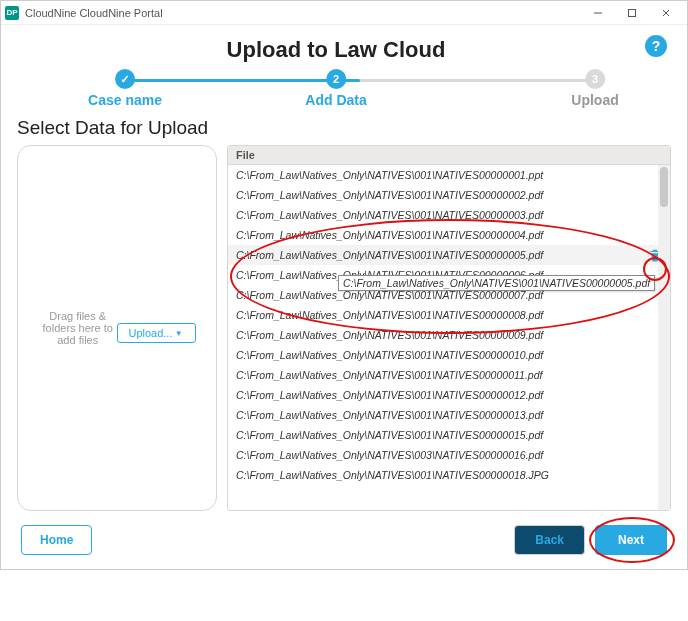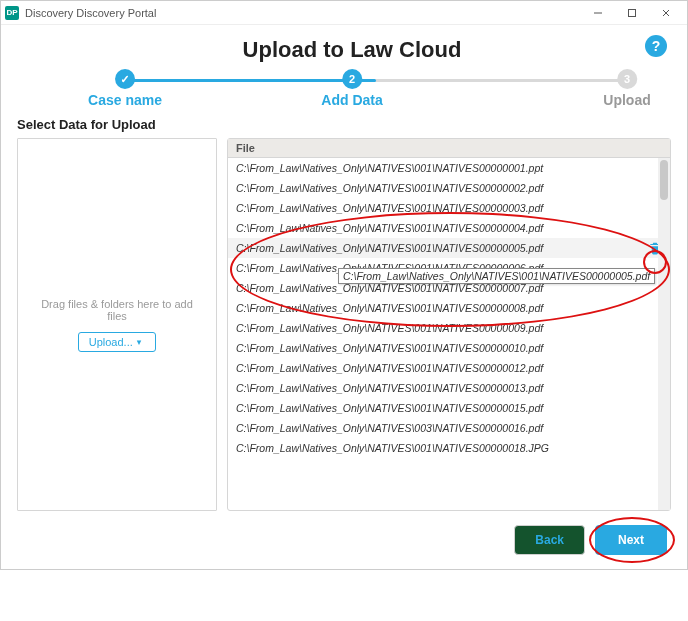--- a/index.html
+++ b/index.html
@@ -6,67 +6,67 @@
   *{box-sizing:border-box;}
   .window{width:688px;height:570px;border:1px solid #ccc;position:relative;display:flex;flex-direction:column;}
   
   .titlebar{height:24px;display:flex;align-items:center;padding:0 4px;border-bottom:1px solid #eee;}
   .titlebar .logo{width:14px;height:14px;background:#009688;border-radius:2px;color:#fff;font-size:8px;font-weight:bold;display:flex;align-items:center;justify-content:center;margin-right:6px;}
   .titlebar .title{font-size:11px;color:#555;}
   .winbtns{margin-left:auto;display:flex;}
   .winbtn{width:34px;height:24px;display:flex;align-items:center;justify-content:center;color:#555;font-size:11px;}
   .winbtn svg{display:block;}
   
-  .header{padding:6px 0 0 16px;position:relative;}
+  .header{padding:6px 32px 0 16px;position:relative;}
   .page-title{text-align:center;font-size:22px;font-weight:700;color:#222;margin:6px 0 2px 0;}
   .help-icon{position:absolute;right:20px;top:10px;width:22px;height:22px;border-radius:50%;background:#29a9e1;color:#fff;font-weight:bold;display:flex;align-items:center;justify-content:center;font-size:14px;}
   
   .stepper{position:relative;height:40px;margin:6px 30px 4px 30px;}
   .step-line{position:absolute;top:10px;left:78px;right:30px;height:3px;background:#d9d9d9;border-radius:2px;}
   .step-line .fill{position:absolute;left:0;top:0;height:3px;background:#29a9e1;border-radius:2px;width:50%;}
   .step{position:absolute;top:0;transform:translateX(-50%);text-align:center;}
   .step .dot{width:20px;height:20px;border-radius:50%;background:#29a9e1;color:#fff;margin:0 auto;display:flex;align-items:center;justify-content:center;font-size:11px;font-weight:600;}
   .step.inactive .dot{background:#d9d9d9;color:#fff;}
   .step .lbl{font-size:14px;margin-top:3px;color:#29a9e1;font-weight:600;}
   .step.inactive .lbl{color:#999;}
   
   .body{flex:1;display:flex;flex-direction:column;padding:0 16px;min-height:0;}
-  .section-title{font-size:13px;font-weight:700;color:#222;margin:4px 0 6px 0;}
+  .section-title{font-size:19px;font-weight:400;color:#222;margin:4px 0 6px 0;}
   .panels{flex:1;display:flex;gap:10px;min-height:0;}
-  .dropzone{width:200px;border:1px solid #d6d6d6;border-radius:1px;display:flex;flex-direction:column;align-items:center;justify-content:center;color:#9a9a9a;font-size:11px;text-align:center;padding:20px;}
+  .dropzone{width:200px;border:1px solid #d6d6d6;border-radius:14px;display:flex;flex-direction:row;align-items:center;justify-content:center;color:#9a9a9a;font-size:11px;text-align:center;padding:20px;}
   .browse-btn{margin-top:10px;border:1px solid #29a9e1;color:#29a9e1;background:#fff;border-radius:3px;padding:3px 14px 3px 10px;font-size:11px;display:flex;align-items:center;gap:4px;}
   .browse-btn .chev{font-size:9px;}
   .filebox{flex:1;border:1px solid #d6d6d6;border-radius:3px;display:flex;flex-direction:column;min-height:0;}
   .filehdr{background:#eceae7;border-bottom:1px solid #d6d6d6;padding:3px 8px;font-size:11px;color:#555;font-weight:600;position:relative;}
   .filelist{flex:1;overflow:hidden;position:relative;}
   .filelist-inner{position:absolute;inset:0;overflow:hidden;font-style:italic;}
   .filerow{padding:4px 28px 4px 8px;font-size:10.5px;color:#333;white-space:nowrap;overflow:hidden;text-overflow:ellipsis;position:relative;}
   .filerow.hover{background:#f3f3f3;}
   .trash{position:absolute;right:8px;top:50%;transform:translateY(-50%);width:14px;height:14px;color:#29a9e1;display:none;}
   .filerow.hover .trash{display:block;}
   .scrollbar{position:absolute;right:0;top:0;width:12px;height:100%;background:#f0f0f0;}
   .scrollbar .thumb{position:absolute;left:2px;width:8px;top:2px;height:40px;background:#c8c8c8;border-radius:4px;}
   .tooltip{position:absolute;background:#fff;border:1px solid #888;font-size:10.5px;padding:1px 4px;white-space:nowrap;box-shadow:1px 1px 2px rgba(0,0,0,.15);z-index:5;}
   
   .ellipse{position:absolute;border:2px solid #d11;border-radius:50%;pointer-events:none;z-index:6;}
   
   .footer{display:flex;align-items:center;padding:14px 20px;}
   .btn{min-width:70px;height:30px;border-radius:4px;display:flex;align-items:center;justify-content:center;font-size:12px;font-weight:600;}
   .btn-home{border:1px solid #29a9e1;color:#29a9e1;background:#fff;padding:0 18px;}
-  .btn-back{border:1px solid #d0d0d0;color:#29a9e1;background:#14532d;padding:0 20px;margin-left:auto;margin-right:10px;}
+  .btn-back{border:1px solid #d0d0d0;color:#29a9e1;background:#0c4a6e;padding:0 20px;margin-left:auto;margin-right:10px;}
   .btn-next{background:#29a9e1;color:#fff;border:1px solid #29a9e1;padding:4px 22px;}
 </style>
 </head>
 <body>
 
 <div class="window">
 
   <div class="titlebar">
     <div class="logo">DP</div>
-    <div class="title">Discovery Discovery Portal</div>
+    <div class="title">CloudNine CloudNine Portal</div>
     <div class="winbtns">
       <div class="winbtn">
         <svg width="10" height="10" viewBox="0 0 10 10">
             <line x1="1" y1="5" x2="9" y2="5" stroke="#555" stroke-width="1"></line>
           </svg>
       </div>
       <div class="winbtn">
         <svg width="10" height="10" viewBox="0 0 10 10">
             <rect x="1.5" y="1.5" width="7" height="7" fill="none" stroke="#555" stroke-width="1"></rect>
           </svg>
@@ -125,37 +125,39 @@
               <div class="filerow">C:\From_Law\Natives_Only\NATIVES\001\NATIVES00000004.pdf</div>
               <div class="filerow hover">C:\From_Law\Natives_Only\NATIVES\001\NATIVES00000005.pdf<span class="trash"><svg viewBox="0 0 24 24" width="14" height="14">
                     <path fill="#29a9e1" d="M9 3h6l1 2h4v2H4V5h4l1-2zm-3 6h12l-1 12a2 2 0 0 1-2 2H9a2 2 0 0 1-2-2L6 9z"></path>
                   </svg></span></div>
               <div class="tooltip" style="left: 110px; top: 110px;">C:\From_Law\Natives_Only\NATIVES\001\NATIVES00000005.pdf</div>
               <div class="filerow">C:\From_Law\Natives_Only\NATIVES\001\NATIVES00000006.pdf</div>
               <div class="filerow">C:\From_Law\Natives_Only\NATIVES\001\NATIVES00000007.pdf</div>
               <div class="filerow">C:\From_Law\Natives_Only\NATIVES\001\NATIVES00000008.pdf</div>
               <div class="filerow">C:\From_Law\Natives_Only\NATIVES\001\NATIVES00000009.pdf</div>
               <div class="filerow">C:\From_Law\Natives_Only\NATIVES\001\NATIVES00000010.pdf</div>
+              <div class="filerow">C:\From_Law\Natives_Only\NATIVES\001\NATIVES00000011.pdf</div>
               <div class="filerow">C:\From_Law\Natives_Only\NATIVES\001\NATIVES00000012.pdf</div>
               <div class="filerow">C:\From_Law\Natives_Only\NATIVES\001\NATIVES00000013.pdf</div>
               <div class="filerow">C:\From_Law\Natives_Only\NATIVES\001\NATIVES00000015.pdf</div>
               <div class="filerow">C:\From_Law\Natives_Only\NATIVES\003\NATIVES00000016.pdf</div>
               <div class="filerow">C:\From_Law\Natives_Only\NATIVES\001\NATIVES00000018.JPG</div>
             </div>
           <div class="scrollbar">
             <div class="thumb"></div>
           </div>
 
           <div class="ellipse" style="left:2px;top:54px;width:440px;height:115px;"></div>
           <div class="ellipse" style="right:3px;top:92px;width:24px;height:24px;"></div>
         </div>
       </div>
 
     </div>
   </div>
 
   <div class="footer">
+    <div class="btn btn-home">Home</div>
     <div class="btn btn-back">Back</div>
     <div class="btn btn-next">Next</div>
     <div class="ellipse" style="right:12px;bottom:6px;width:86px;height:46px;"></div>
   </div>
 
 </div>
 
 </body></html>

